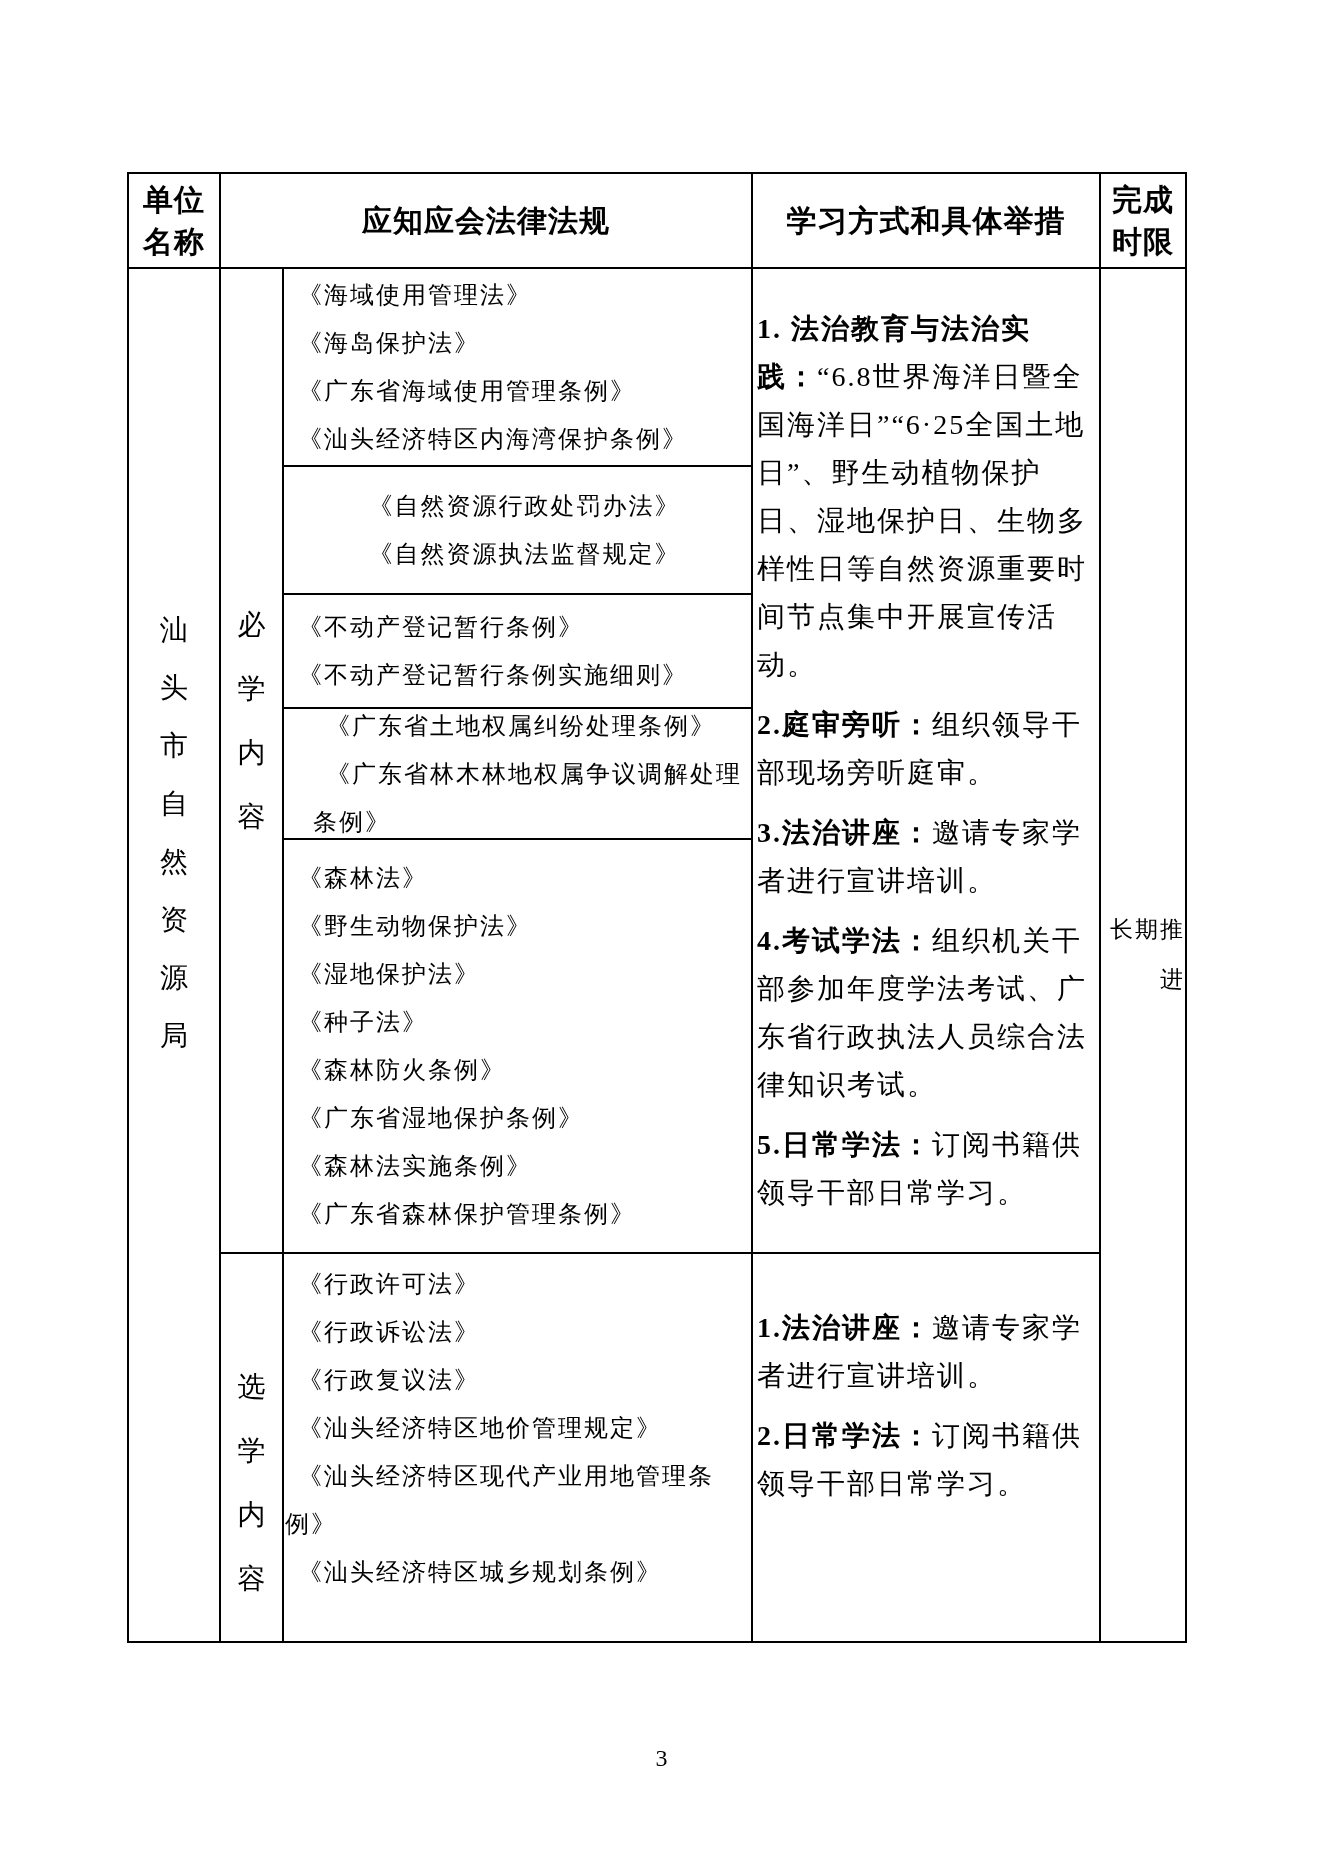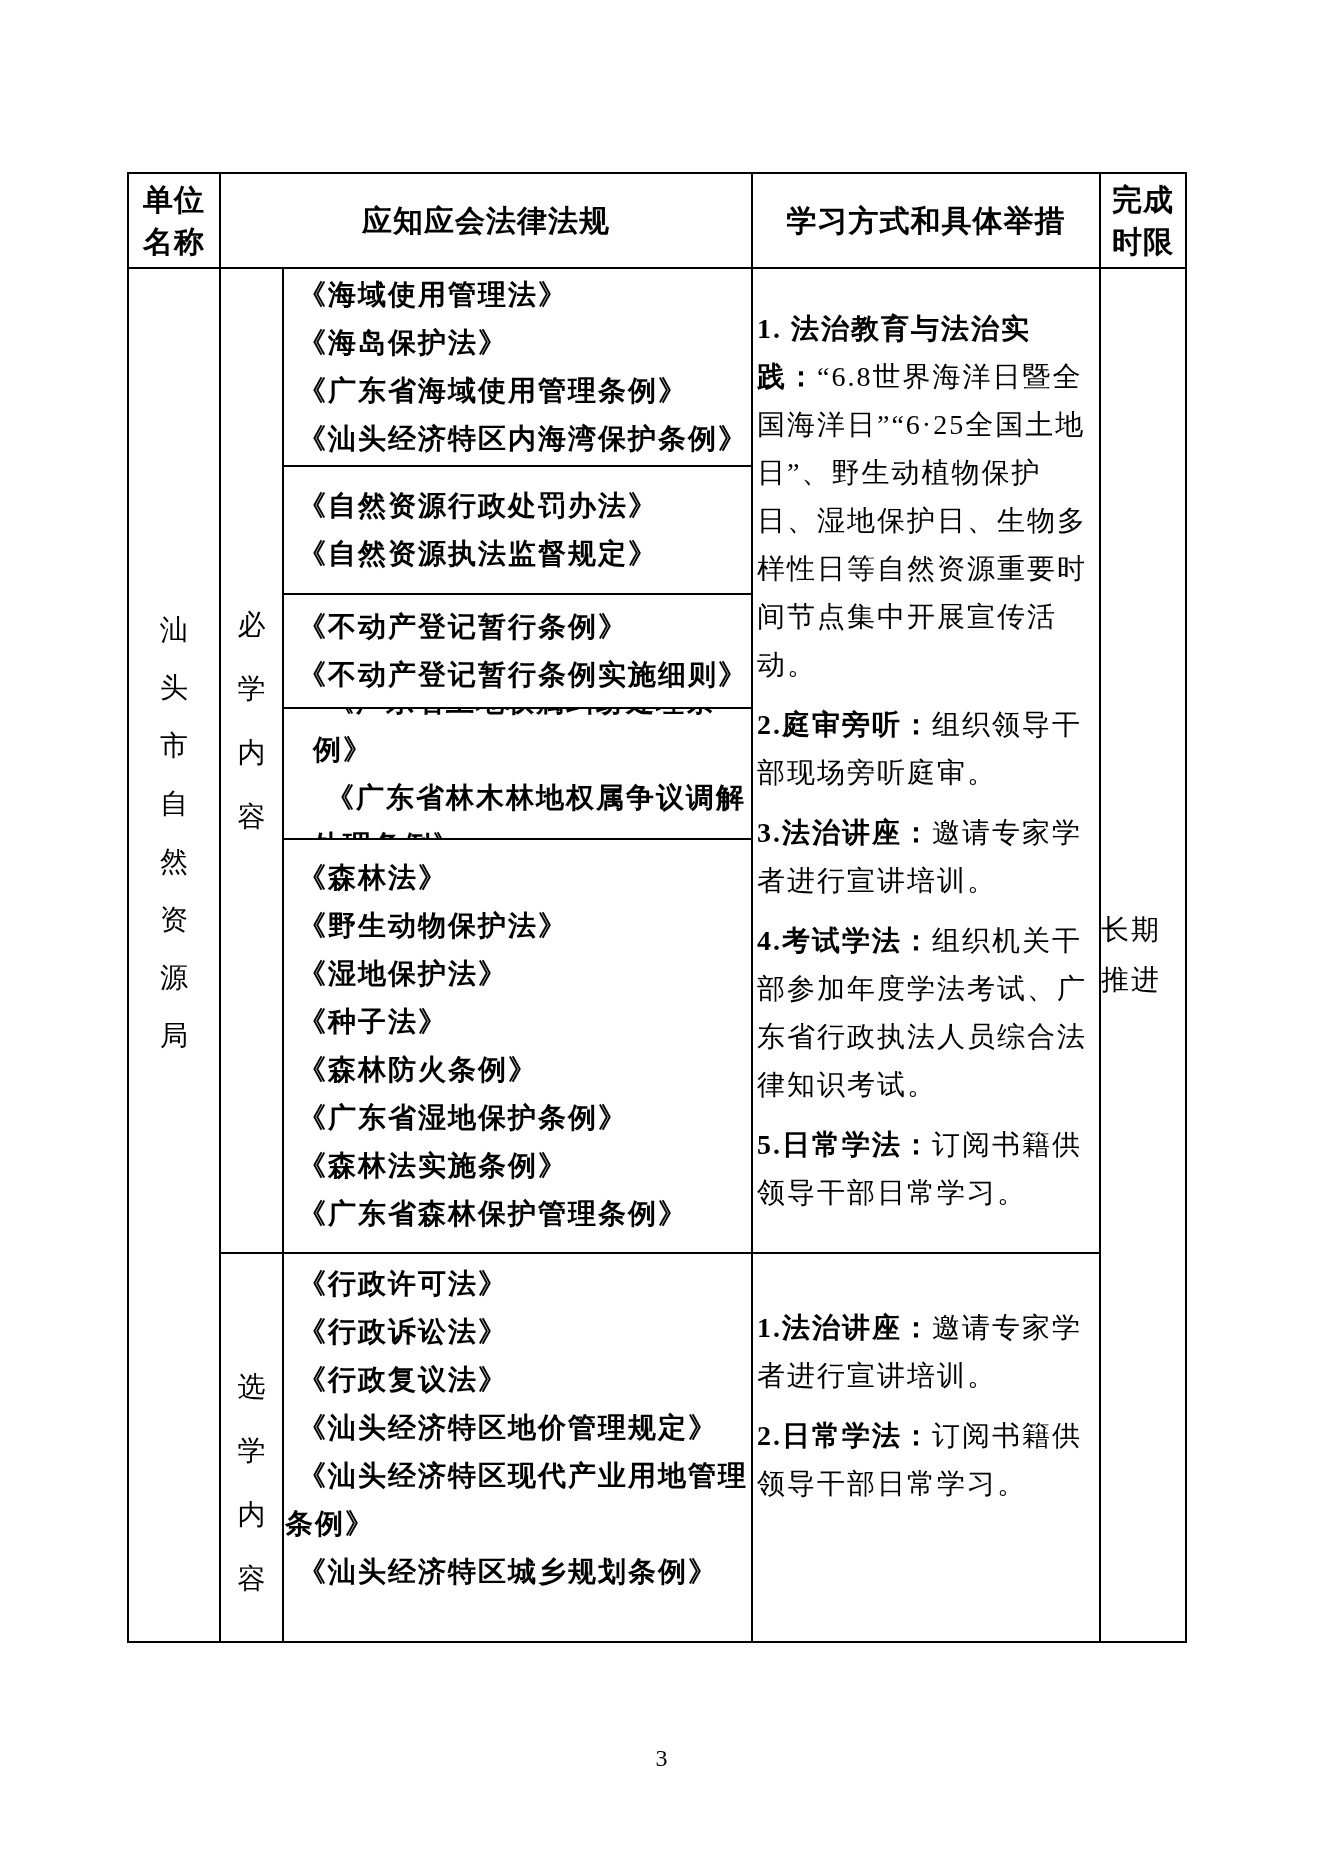--- a/index.html
+++ b/index.html
@@ -46,36 +46,36 @@
   .cat-row2{flex:1;padding-top:70px;}
   .col2b{flex:1;display:flex;flex-direction:column;}
   .law-group{
     display:flex;flex-direction:column;justify-content:center;
     overflow:hidden;
     border-bottom:2px solid #000;
     padding-left:1px;
   }
   .law-group.last-row{border-bottom:none;flex:1;padding-bottom:40px;}
   .law{
-    font-size:28px;line-height:48px;letter-spacing:2px;
-    text-indent:13px;margin:0;font-weight:bold;
+    font-size:24px;line-height:48px;letter-spacing:2px;
+    text-indent:13px;margin:0;
   }
   .methods-cell{
     display:flex;flex-direction:column;justify-content:center;
     padding:0 4px;overflow:hidden;
   }
   .methods-row1{height:985px;border-bottom:2px solid #000;}
   .methods-row2{flex:1;padding-bottom:84px;}
   .method{
     font-size:28px;line-height:48px;letter-spacing:2px;margin:6px 0;
   }
   .method b{letter-spacing:2px;}
   .deadline-body{
-    font-size:28px;line-height:50px;letter-spacing:2px;
-    text-align:left;
+    font-size:23px;line-height:50px;letter-spacing:2px;
+    text-align:right;
   }
   .page-number{
     position:absolute;left:0;right:0;top:1745px;
     text-align:center;font-size:24px;
     font-family:"Liberation Serif","DejaVu Serif",serif;
   }
 </style>
 </head>
 <body>
 
@@ -120,21 +120,21 @@
               </div>
           </div>
         </div>
         <div class="col2b" id="law-col">
             <div class="law-group" style="height: 198px;">
               <p class="law">《海域使用管理法》</p>
               <p class="law">《海岛保护法》</p>
               <p class="law">《广东省海域使用管理条例》</p>
               <p class="law">《汕头经济特区内海湾保护条例》</p>
             </div>
-            <div class="law-group" style="height: 128px;">
+            <div class="law-group" style="height: 128px; text-align: center;">
               <p class="law">《自然资源行政处罚办法》</p>
               <p class="law">《自然资源执法监督规定》</p>
             </div>
             <div class="law-group" style="height: 114px;">
               <p class="law">《不动产登记暂行条例》</p>
               <p class="law">《不动产登记暂行条例实施细则》</p>
             </div>
             <div class="law-group" style="height: 131px; padding-left: 29px;">
               <p class="law">《广东省土地权属纠纷处理条例》</p>
               <p class="law">《广东省林木林地权属争议调解处理条例》</p>

